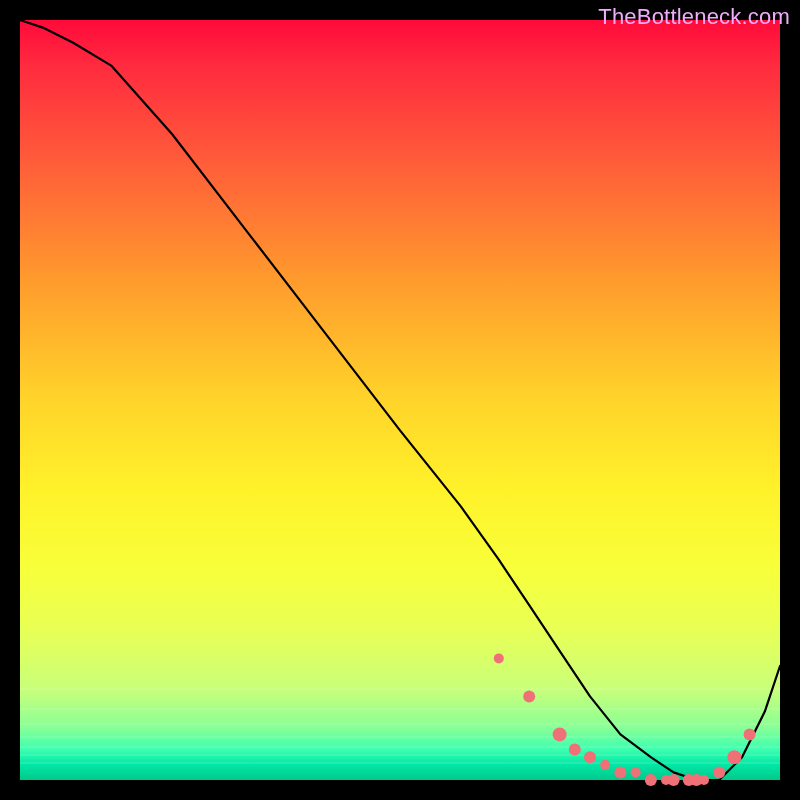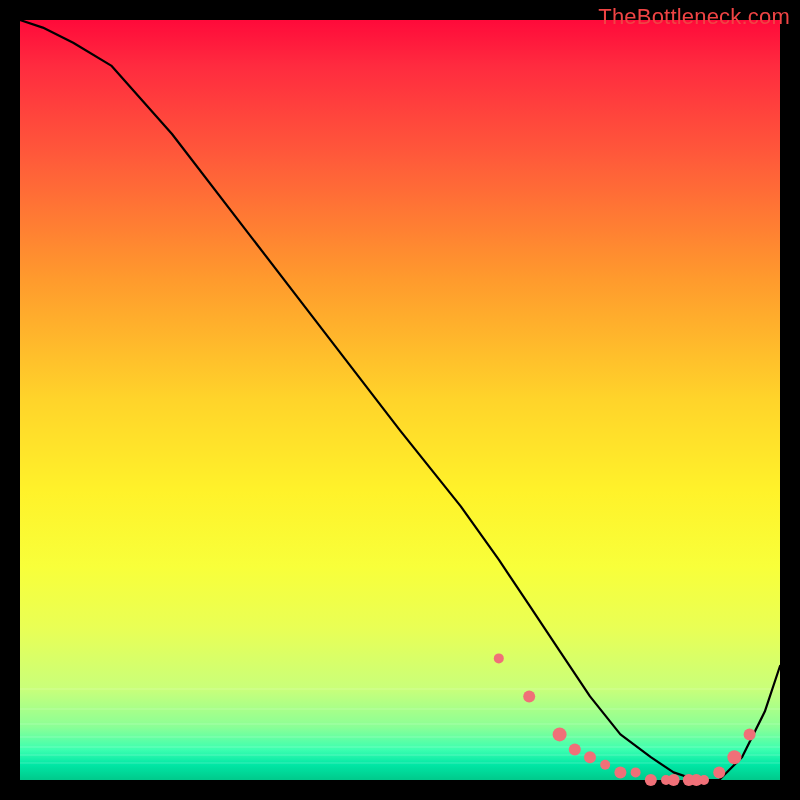--- a/index.html
+++ b/index.html
@@ -14,21 +14,21 @@
   .frame {
     position: relative;
     width: 800px;
     height: 800px;
     background: #000;
   }
   .watermark {
     position: absolute;
     top: 4px;
     right: 10px;
-    color: #ef4444;
+    color: #f0abfc;
     font-size: 22px;
     font-weight: 500;
     letter-spacing: 0.2px;
     z-index: 5;
   }
   .plot {
     position: absolute;
     left: 20px;
     top: 20px;
     width: 760px;

